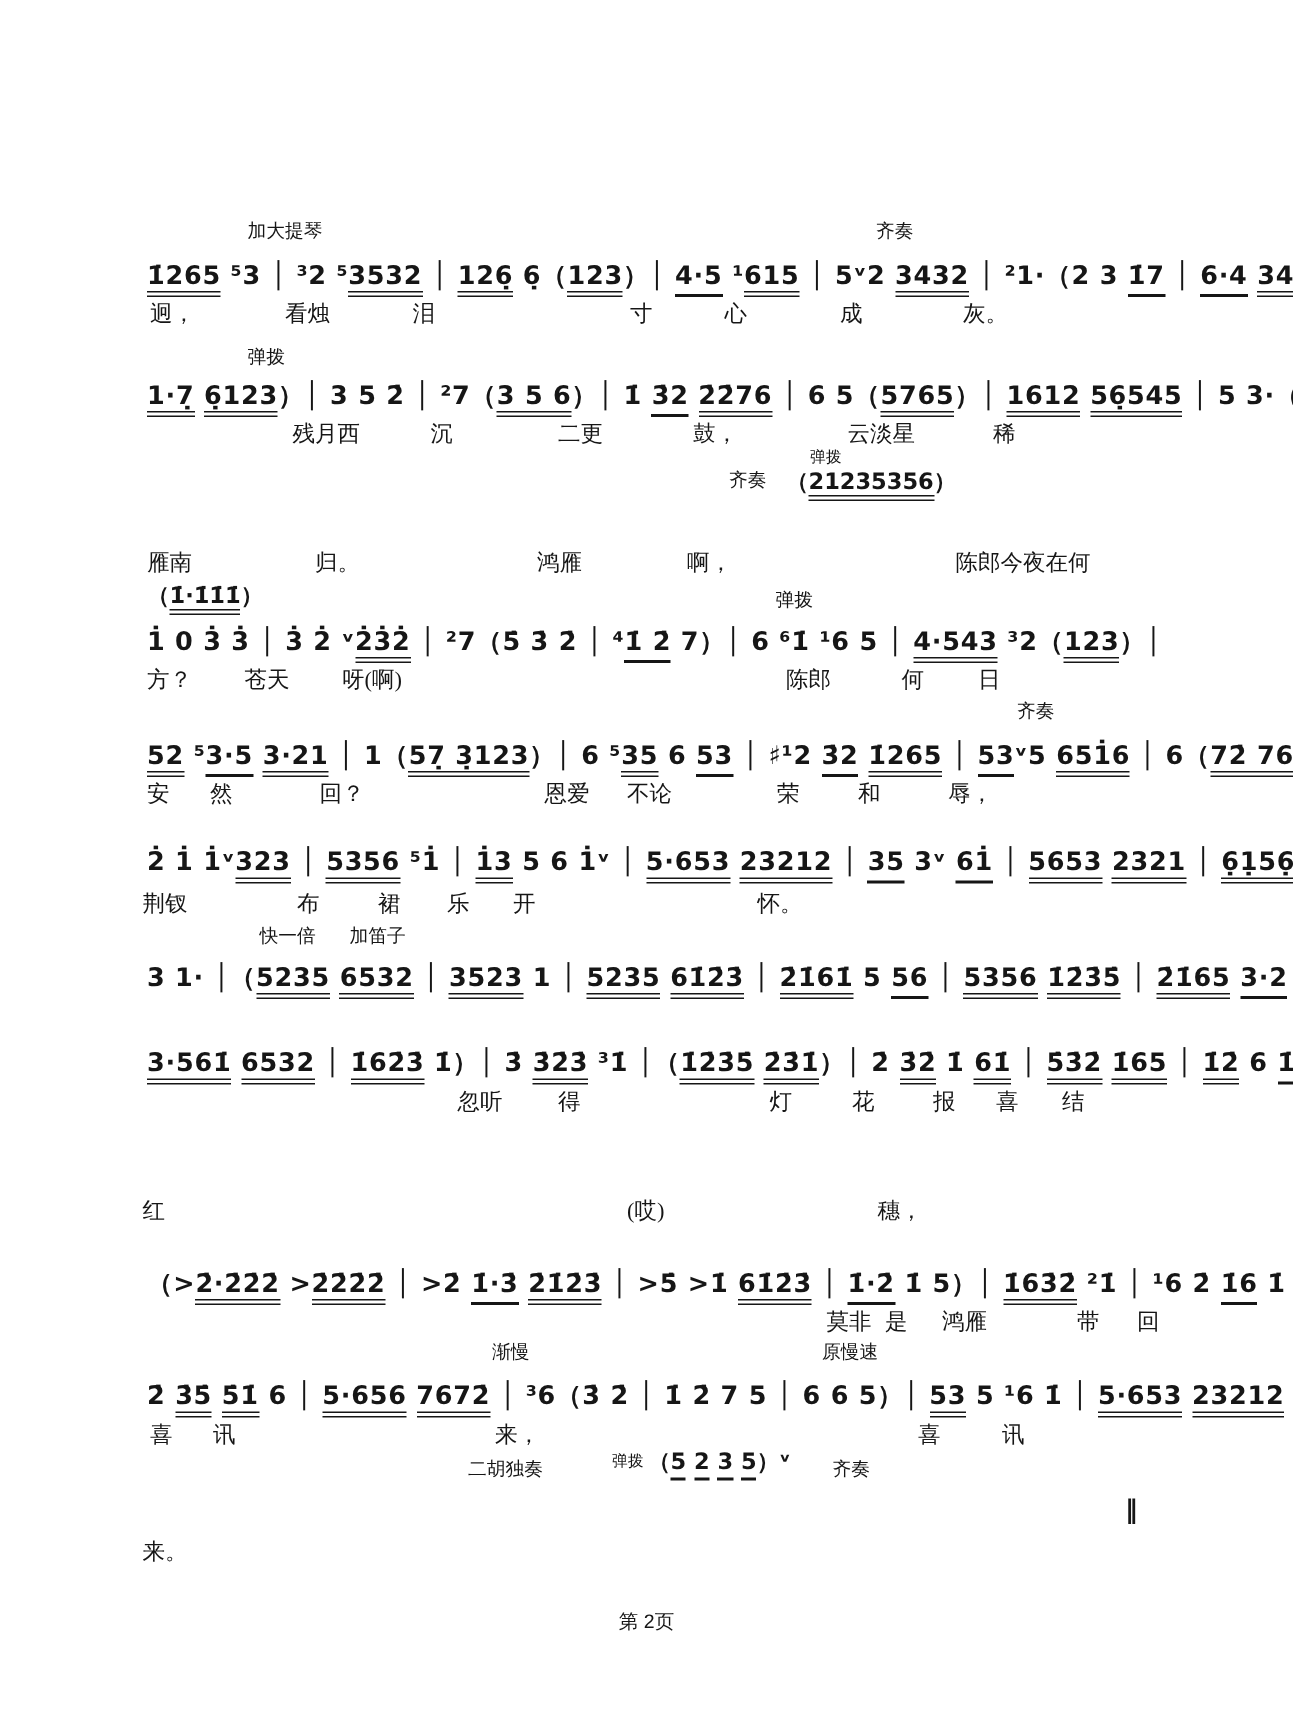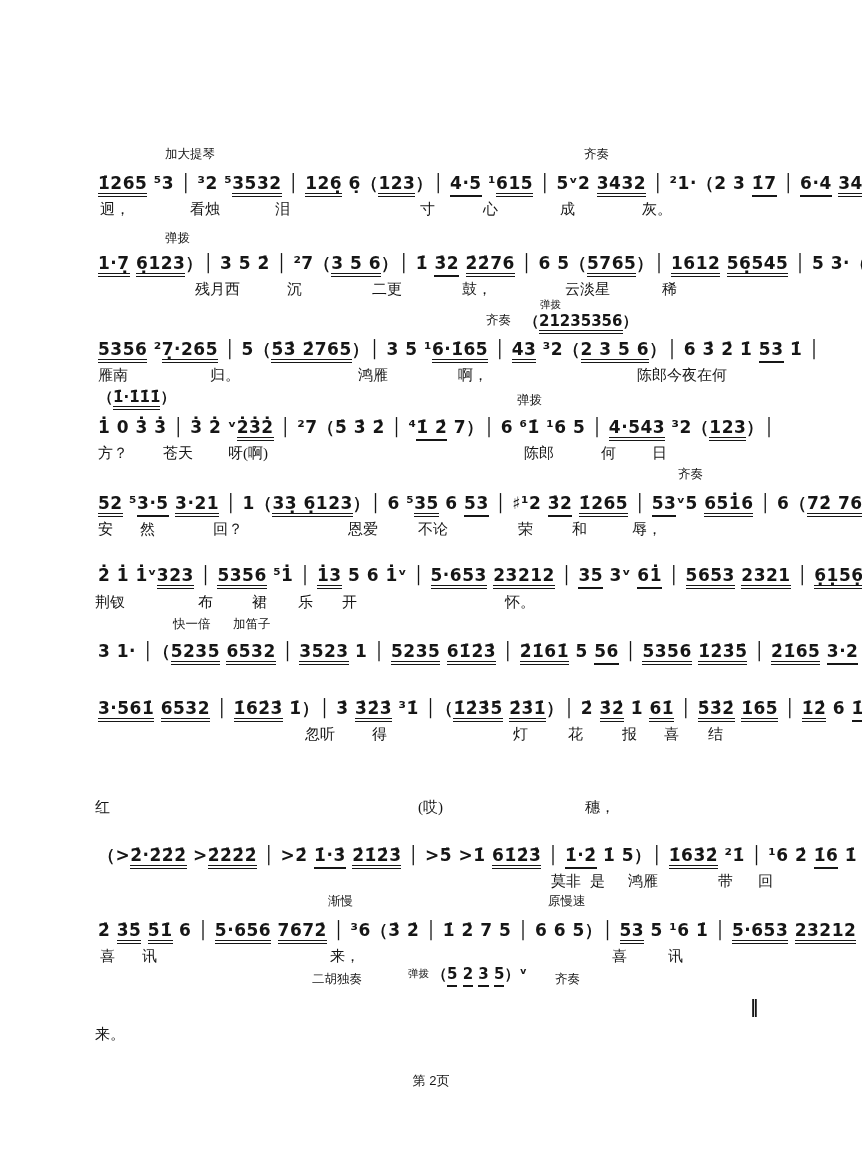--- a/index.html
+++ b/index.html
@@ -46,21 +46,20 @@
     <span class="lyric" style="left:372px">二更</span>
     <span class="lyric" style="left:462px">鼓，</span>
     <span class="lyric" style="left:565px">云淡星</span>
     <span class="lyric" style="left:662px">稀</span>
   </div>
 
   <div class="system" style="top:338px">
     <span class="label" style="left:486px;top:-26px">齐奏</span>
     <span class="label small" style="left:540px;top:-40px">弹拨</span>
     <span class="musiclike" style="left:524px;top:-26px">（<span class="u2">21235356</span>）</span>
-    <span class="music"><span class="u2">5356</span> ²<span class="u2">7̣·265</span> │ 5（<span class="u2">5̇3̇ 2̇765</span>）│ 3 5 ¹<span class="u2">6·1̇65</span> │ <span class="u2">43</span> ³2（<span class="u2">2 3 5 6</span>）│ 6 3̇ 2̇ 1̇ <span class="u1">53</span> 1̇ │</span>
     <span class="lyric" style="left:98px">雁南</span>
     <span class="lyric" style="left:210px">归。</span>
     <span class="lyric" style="left:358px">鸿雁</span>
     <span class="lyric" style="left:458px">啊，</span>
     <span class="lyric" style="left:637px">陈郎今夜在何</span>
   </div>
 
   <div class="system" style="top:416px">
     <span class="musiclike" style="left:98px;top:-28px">（<span class="u2">1̇·1̇1̇1̇</span>）</span>
     <span class="label" style="left:517px;top:-24px">弹拨</span>
@@ -68,25 +67,25 @@
     <span class="lyric" style="left:98px">方？</span>
     <span class="lyric" style="left:163px">苍天</span>
     <span class="lyric" style="left:228px">呀(啊)</span>
     <span class="lyric" style="left:524px">陈郎</span>
     <span class="lyric" style="left:601px">何</span>
     <span class="lyric" style="left:652px">日</span>
   </div>
 
   <div class="system" style="top:492px">
     <span class="label" style="left:678px;top:-26px">齐奏</span>
-    <span class="music"><span class="u2">52</span> ⁵<span class="u1">3·5</span> <span class="u2">3·21</span> │ 1（<span class="u2">33̣ 6̣123</span>）│ 6 ⁵<span class="u2">35</span> 6 <span class="u1">53</span> │ ♯¹2 <span class="u1">3̇2</span> <span class="u2">1̇265</span> │ <span class="u1">53</span>ᵛ5 <span class="u2">651̇6</span> │ 6（<span class="u2">72̇ 765</span>）│</span>
+    <span class="music"><span class="u2">52</span> ⁵<span class="u1">3·5</span> <span class="u2">3·21</span> │ 1（<span class="u2">57̣ 3̣123</span>）│ 6 ⁵<span class="u2">35</span> 6 <span class="u1">53</span> │ ♯¹2 <span class="u1">3̇2</span> <span class="u2">1̇265</span> │ <span class="u1">53</span>ᵛ5 <span class="u2">651̇6</span> │ 6（<span class="u2">72̇ 765</span>）│</span>
     <span class="lyric" style="left:98px">安</span>
     <span class="lyric" style="left:140px">然</span>
     <span class="lyric" style="left:213px">回？</span>
-    <span class="lyric" style="left:348px">恩爱</span>
+    <span class="lyric" style="left:363px">恩爱</span>
     <span class="lyric" style="left:418px">不论</span>
     <span class="lyric" style="left:518px">荣</span>
     <span class="lyric" style="left:572px">和</span>
     <span class="lyric" style="left:632px">辱，</span>
   </div>
 
   <div class="system" style="top:565px">
     <span class="music">2̇ 1̇ 1̇ᵛ<span class="u2">323</span> │ <span class="u2">5356</span> ⁵1̇ │ <span class="u2">1̇3</span> 5 6 1̇ᵛ │ <span class="u2">5·653</span> <span class="u2">23212</span> │ <span class="u1">35</span> 3ᵛ <span class="u1">61̇</span> │ <span class="u2">5653</span> <span class="u2">2321</span> │ <span class="u2">6̣1̣56̣</span> 1 ᵛ │</span>
     <span class="lyric" style="left:95px">荆钗</span>
     <span class="lyric" style="left:198px">布</span>

